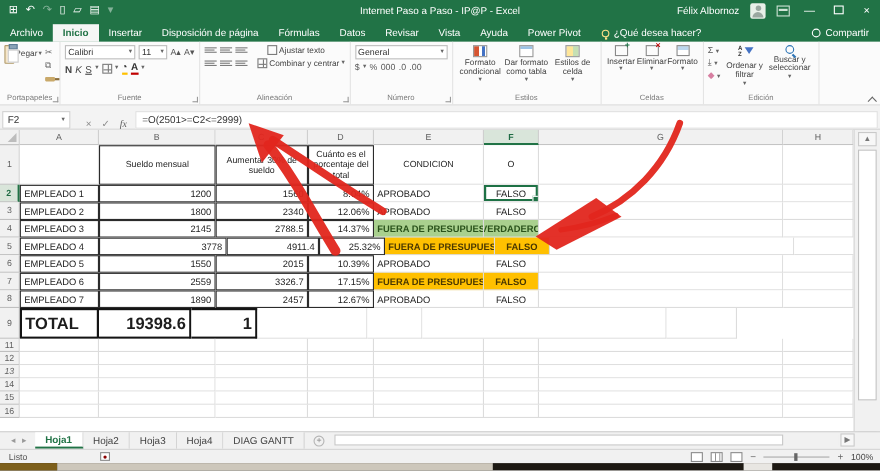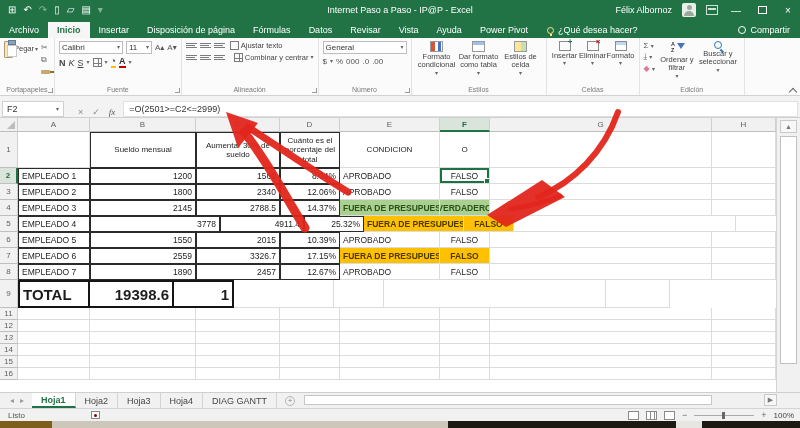--- a/index.html
+++ b/index.html
@@ -249,21 +249,21 @@
           <span class="bars">
               <i></i>
               <i></i>
               <i></i>
             </span>
           <span class="bars">
               <i></i>
               <i></i>
               <i></i>
             </span>
-          <span class="smallbtn" style="margin-left:2px">
+          <span class="smallbtn" style="margin-left:15px">
             <span class="boxic"></span>
             <span>Ajustar texto</span>
           </span>
         </div>
         <div class="rrow">
           <span class="bars">
               <i></i>
               <i></i>
               <i></i>
             </span>
@@ -498,21 +498,21 @@
         </div>
         <div class="cell" style="width: 64px; height: 16px;">
           <span></span>
         </div>
       </div>
       <div class="grow">
         <div class="rowh" style="width: 18px; height: 16px;">5</div>
         <div class="cell b l" style="width: 72px; height: 16px;">
           <span>EMPLEADO 4</span>
         </div>
-        <div class="cell b r" style="width: 130px; height: 16px;">
+        <div class="cell b r" style="width: 116px; height: 16px;">
           <span>3778</span>
         </div>
         <div class="cell b r" style="width: 84px; height: 16px;">
           <span>4911.4</span>
         </div>
         <div class="cell b r" style="width: 60px; height: 16px;">
           <span>25.32%</span>
         </div>
         <div class="cell l y" style="width: 100px; height: 16px;">
           <span>FUERA DE PRESUPUESTO</span>

